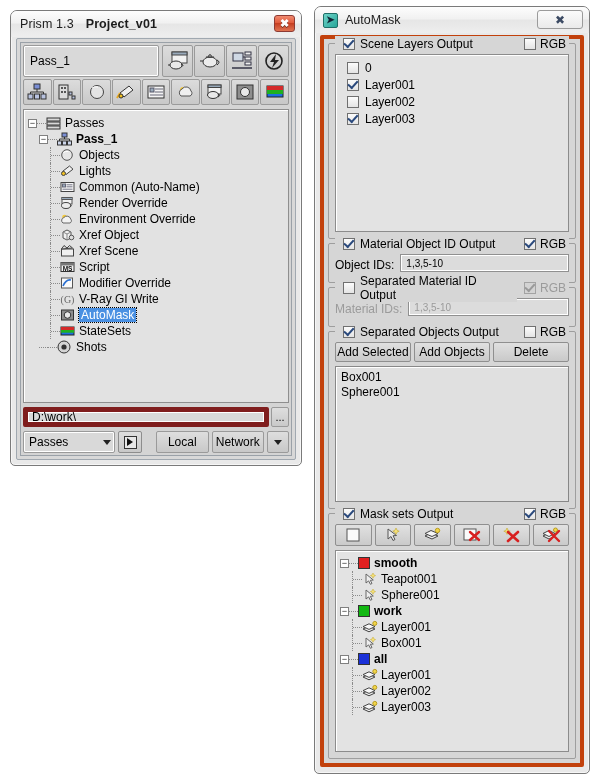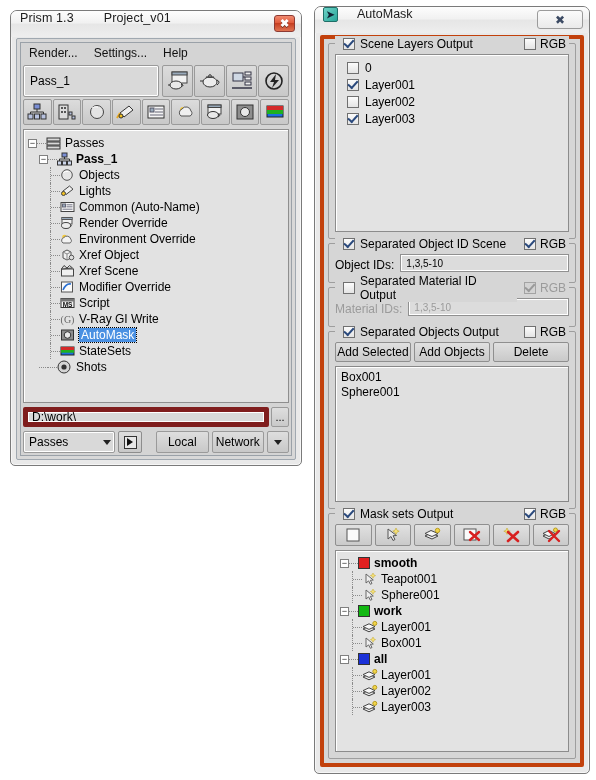--- a/index.html
+++ b/index.html
@@ -18,36 +18,36 @@
   .win {
     position: absolute;
     background: #e9e9e9;
     border: 1px solid #7a7a7a;
     border-radius: 7px 7px 5px 5px;
     box-shadow: 0 0 0 1px rgba(255,255,255,0.6) inset;
   }
   .win-title {
     height: 26px;
     display: flex;
+    align-items: center;
     padding: 0 5px 0 9px;
     background: linear-gradient(to bottom,#fdfdfd 0%,#f1f1f1 45%,#e6e6e6 52%,#eeeeee 100%);
     border-radius: 6px 6px 0 0;
     position: relative;
-    gap: 12px;
   }
   .win-title .ttl {
     font-size: 12.5px;
     color: #1c1c1c;
     white-space: nowrap;
   }
 
   
   #prism-window { left: 10px; top: 10px; width: 292px; height: 456px; }
   #prism-window .win-title .ttl { letter-spacing: .1px; }
-  #prism-title-project { margin-left: 18px; }
+  #prism-title-project { margin-left: 12px; font-weight: bold; }
   .close-red {
     position: absolute; right: 6px; top: 4px;
     width: 21px; height: 17px;
     border-radius: 3px;
     border: 1px solid #8d3a33;
     background: linear-gradient(to bottom,#f08a70 0%,#e15b3c 45%,#c63f22 50%,#e07352 100%);
     display: flex; align-items: center; justify-content: center;
     color: #ffffff; font-size: 11px; font-weight: bold;
     text-shadow: 0 1px 0 rgba(0,0,0,.5);
     line-height: 1;
@@ -288,25 +288,20 @@
   <div class="win" id="prism-window">
     <div class="win-title">
       <div class="ttl">Prism 1.3</div>
       <div class="ttl" id="prism-title-project">Project_v01</div>
       <div class="close-red">✖</div>
     </div>
 
     <div class="prism-body">
       <div class="prism-inner">
 
-        <div class="menubar">
-          <span>Render...</span>
-          <span>Settings...</span>
-          <span>Help</span>
-        </div>
 
         <div class="pass-row">
           <div class="pass-field">Pass_1</div>
           <div class="tbtn">
             <svg width="22" height="20" viewBox="0 0 22 20">
                 <rect x="5" y="1" width="15" height="11" fill="#f2f2f2" stroke="#444"></rect>
                 <rect x="5" y="1" width="15" height="3" fill="#9ab" stroke="#444"></rect>
                 <ellipse cx="9" cy="14" rx="6" ry="4" fill="#e9e9e9" stroke="#333"></ellipse>
                 <path d="M14 13 q4 1 0 3" fill="none" stroke="#333"></path>
                 <path d="M3 14 h-2" stroke="#333"></path>
@@ -503,34 +498,34 @@
                 <span class="ico"><svg width="15" height="14" viewBox="0 0 15 14">
                     <rect x="1.5" y="5" width="12" height="7" fill="#f0f0f0" stroke="#444"></rect>
                     <path d="M1.5 5 L4 1.5 L7 4 L9.5 1.5 L12.5 4 Z" fill="#ddd" stroke="#444"></path>
                   </svg></span>
                 <span class="lbl">Xref Scene</span>
               </div>
               <div class="tnode" style="padding-left: 22px;">
                 <div class="guide"></div>
                 <div class="dots"></div>
                 <span class="ico"><svg width="15" height="14" viewBox="0 0 15 14">
-                    <rect x="1.5" y="2" width="11" height="10" fill="#fafafa" stroke="#555"></rect>
-                    <path d="M3 10 q3 -7 8 -6" fill="none" stroke="#2a6fd0" stroke-width="1.6"></path>
-                  </svg></span>
-                <span class="lbl">Modifier Override</span>
-              </div>
-              <div class="tnode" style="padding-left: 22px;">
-                <div class="guide"></div>
-                <div class="dots"></div>
-                <span class="ico"><svg width="15" height="14" viewBox="0 0 15 14">
                     <rect x="1" y="2.5" width="13" height="9" fill="#f4f4f4" stroke="#333"></rect>
                     <rect x="1" y="2.5" width="13" height="3" fill="#777"></rect>
                     <text x="7.5" y="11" font-size="6.5" font-weight="bold" text-anchor="middle" fill="#111" font-family="Liberation Sans">MS</text>
                   </svg></span>
                 <span class="lbl">Script</span>
+              </div>
+              <div class="tnode" style="padding-left: 22px;">
+                <div class="guide"></div>
+                <div class="dots"></div>
+                <span class="ico"><svg width="15" height="14" viewBox="0 0 15 14">
+                    <rect x="1.5" y="2" width="11" height="10" fill="#fafafa" stroke="#555"></rect>
+                    <path d="M3 10 q3 -7 8 -6" fill="none" stroke="#2a6fd0" stroke-width="1.6"></path>
+                  </svg></span>
+                <span class="lbl">Modifier Override</span>
               </div>
               <div class="tnode" style="padding-left: 22px;">
                 <div class="guide"></div>
                 <div class="dots"></div>
                 <span class="ico"><svg width="15" height="14" viewBox="0 0 15 14">
                     <text x="7.5" y="11" font-size="10" text-anchor="middle" fill="#666" font-family="Liberation Serif">(G)</text>
                   </svg></span>
                 <span class="lbl">V-Ray GI Write</span>
               </div>
               <div class="tnode" style="padding-left: 22px;">
@@ -631,21 +626,21 @@
               <span class="cb checked"></span>
               <span>Layer003</span>
             </div>
           </div>
       </div>
 
       <div class="gbox" style="height:40px;">
         <div class="hdr">
           <div class="hdr-left">
             <span class="cb checked"></span>
-            <span>Separated Object ID Scene</span>
+            <span>Material Object ID Output</span>
           </div>
           <div class="hdr-right">
             <span class="cb checked"></span>
             <span>RGB</span>
           </div>
         </div>
         <div class="idrow">
           <label>Object IDs:</label>
           <div class="idfield">1,3,5-10</div>
         </div>

